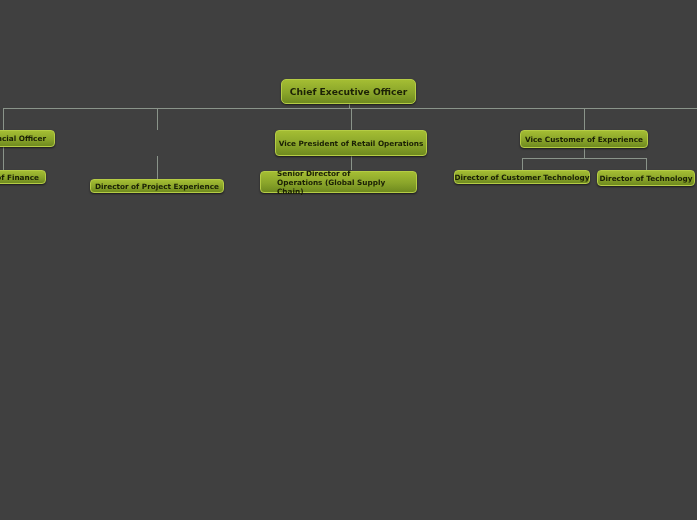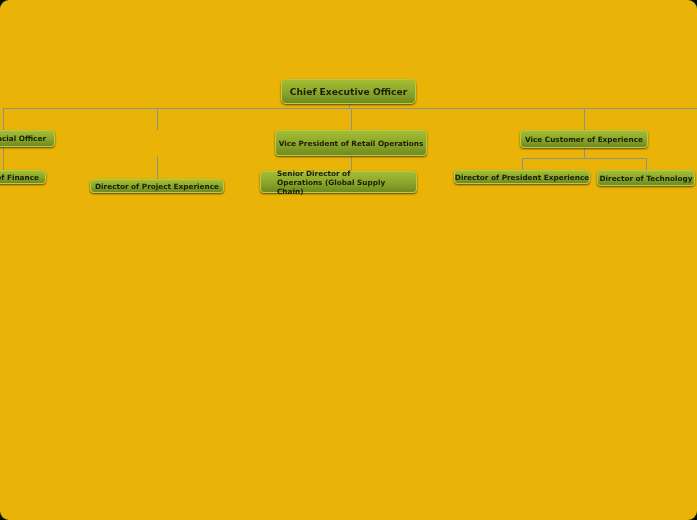--- a/index.html
+++ b/index.html
@@ -7,23 +7,22 @@
       padding: 0;
       width: 697px;
       height: 520px;
       overflow: hidden;
       background: #011401;
     }
     .canvas {
       position: relative;
       width: 697px;
       height: 520px;
-      background: #eab308;
+      background: #404040;
       font-family: "DejaVu Sans", "Liberation Sans", sans-serif;
-      border-radius: 9px;
     }
     .node {
       position: absolute;
       box-sizing: border-box;
       border-radius: 4px;
       background: linear-gradient(to bottom, #a4bd33 0%, #8aa52a 55%, #6f8a1f 100%);
       border: 1px solid #b5cc45;
       box-shadow: 0 1px 2px rgba(0,0,0,0.6);
       color: #1a1f05;
       font-weight: bold;
@@ -98,20 +97,20 @@
 
   <div class="node center" style="left:90px; top:179px; width:134px; height:14px;">
     <span>Director of Project Experience</span>
   </div>
 
   <div class="node wrap" style="left:260px; top:171px; width:157px; height:22px; padding-left:16px; padding-right:30px;">
     <span>Senior Director of Operations (Global Supply Chain)</span>
   </div>
 
   <div class="node center" style="left:454px; top:170px; width:136px; height:14px;">
-    <span>Director of President Experience</span>
+    <span>Director of Customer Technology</span>
   </div>
 
   <div class="node center" style="left:597px; top:170px; width:98px; height:16px;">
     <span>Director of Technology</span>
   </div>
 
 </div>
 
 </body></html>

